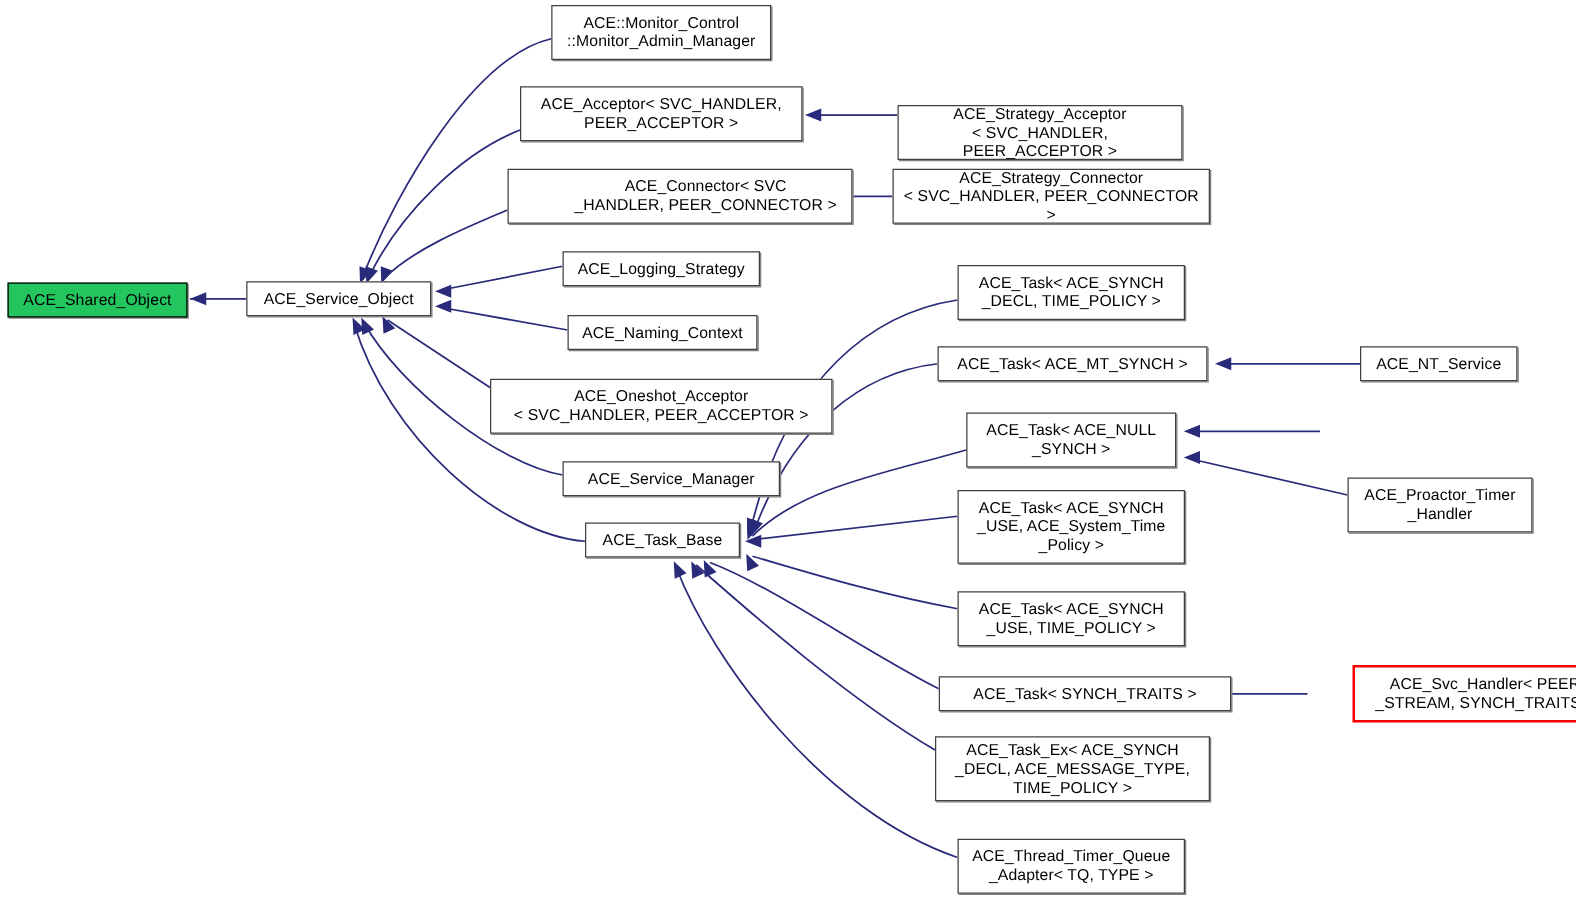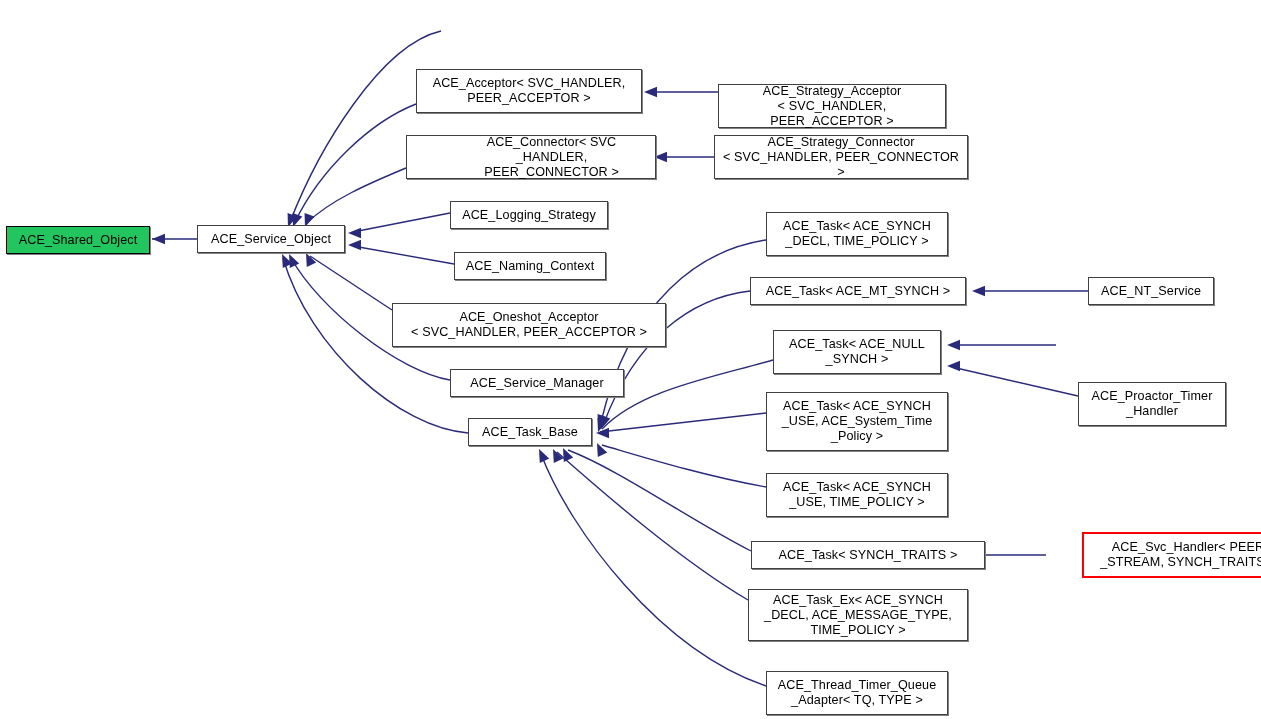--- a/index.html
+++ b/index.html
@@ -104,23 +104,25 @@
       <polygon points="972,291 985,285.8 985,296.2" fill="#2a2a7a"></polygon>
       <path d="M 1056 345 L 952 345" fill="none" stroke="#2a2a7a" stroke-width="1.4"></path>
       <polygon points="947,345 960,339.8 960,350.2" fill="#2a2a7a"></polygon>
       <path d="M 1078 396 L 952 367" fill="none" stroke="#2a2a7a" stroke-width="1.4"></path>
       <polygon points="947,366 960,360.8 960,371.2" fill="#2a2a7a"></polygon>
       <path d="M 1046 555 L 977 555" fill="none" stroke="#2a2a7a" stroke-width="1.4"></path>
       <polygon points="971,555 984,549.8 984,560.2" fill="#2a2a7a"></polygon>
     </svg>
 <div class="uml-node highlight-node" style="left: 6px; top: 226px; width: 144px; height: 28px;"><span class="node-label">ACE_Shared_Object</span></div>
     <div class="uml-node" style="left: 197px; top: 225px; width: 148px; height: 28px;"><span class="node-label">ACE_Service_Object</span></div>
+    <div class="uml-node" style="left: 441px; top: 4px; width: 176px; height: 44px;"><span class="node-label">ACE::Monitor_Control
+::Monitor_Admin_Manager</span></div>
     <div class="uml-node" style="left: 416px; top: 69px; width: 226px; height: 44px;"><span class="node-label">ACE_Acceptor&lt; SVC_HANDLER,
 PEER_ACCEPTOR &gt;</span></div>
-    <div class="uml-node" style="left: 406px; top: 135px; width: 250px; height: 44px; padding-left: 41px;"><span class="node-label">ACE_Connector&lt; SVC
+    <div class="uml-node" style="left: 406px; top: 135px; width: 276px; height: 44px; padding-left: 41px;"><span class="node-label">ACE_Connector&lt; SVC
 _HANDLER, PEER_CONNECTOR &gt;</span></div>
     <div class="uml-node" style="left: 450px; top: 201px; width: 158px; height: 28px;"><span class="node-label">ACE_Logging_Strategy</span></div>
     <div class="uml-node" style="left: 454px; top: 252px; width: 152px; height: 28px;"><span class="node-label">ACE_Naming_Context</span></div>
     <div class="uml-node" style="left: 392px; top: 303px; width: 274px; height: 44px;"><span class="node-label">ACE_Oneshot_Acceptor
 &lt; SVC_HANDLER, PEER_ACCEPTOR &gt;</span></div>
     <div class="uml-node" style="left: 450px; top: 369px; width: 174px; height: 28px;"><span class="node-label">ACE_Service_Manager</span></div>
     <div class="uml-node" style="left: 468px; top: 418px; width: 124px; height: 28px;"><span class="node-label">ACE_Task_Base</span></div>
     <div class="uml-node" style="left: 718px; top: 84px; width: 228px; height: 44px;"><span class="node-label">ACE_Strategy_Acceptor
 &lt; SVC_HANDLER, PEER_ACCEPTOR &gt;</span></div>
     <div class="uml-node" style="left: 714px; top: 135px; width: 254px; height: 44px;"><span class="node-label">ACE_Strategy_Connector

